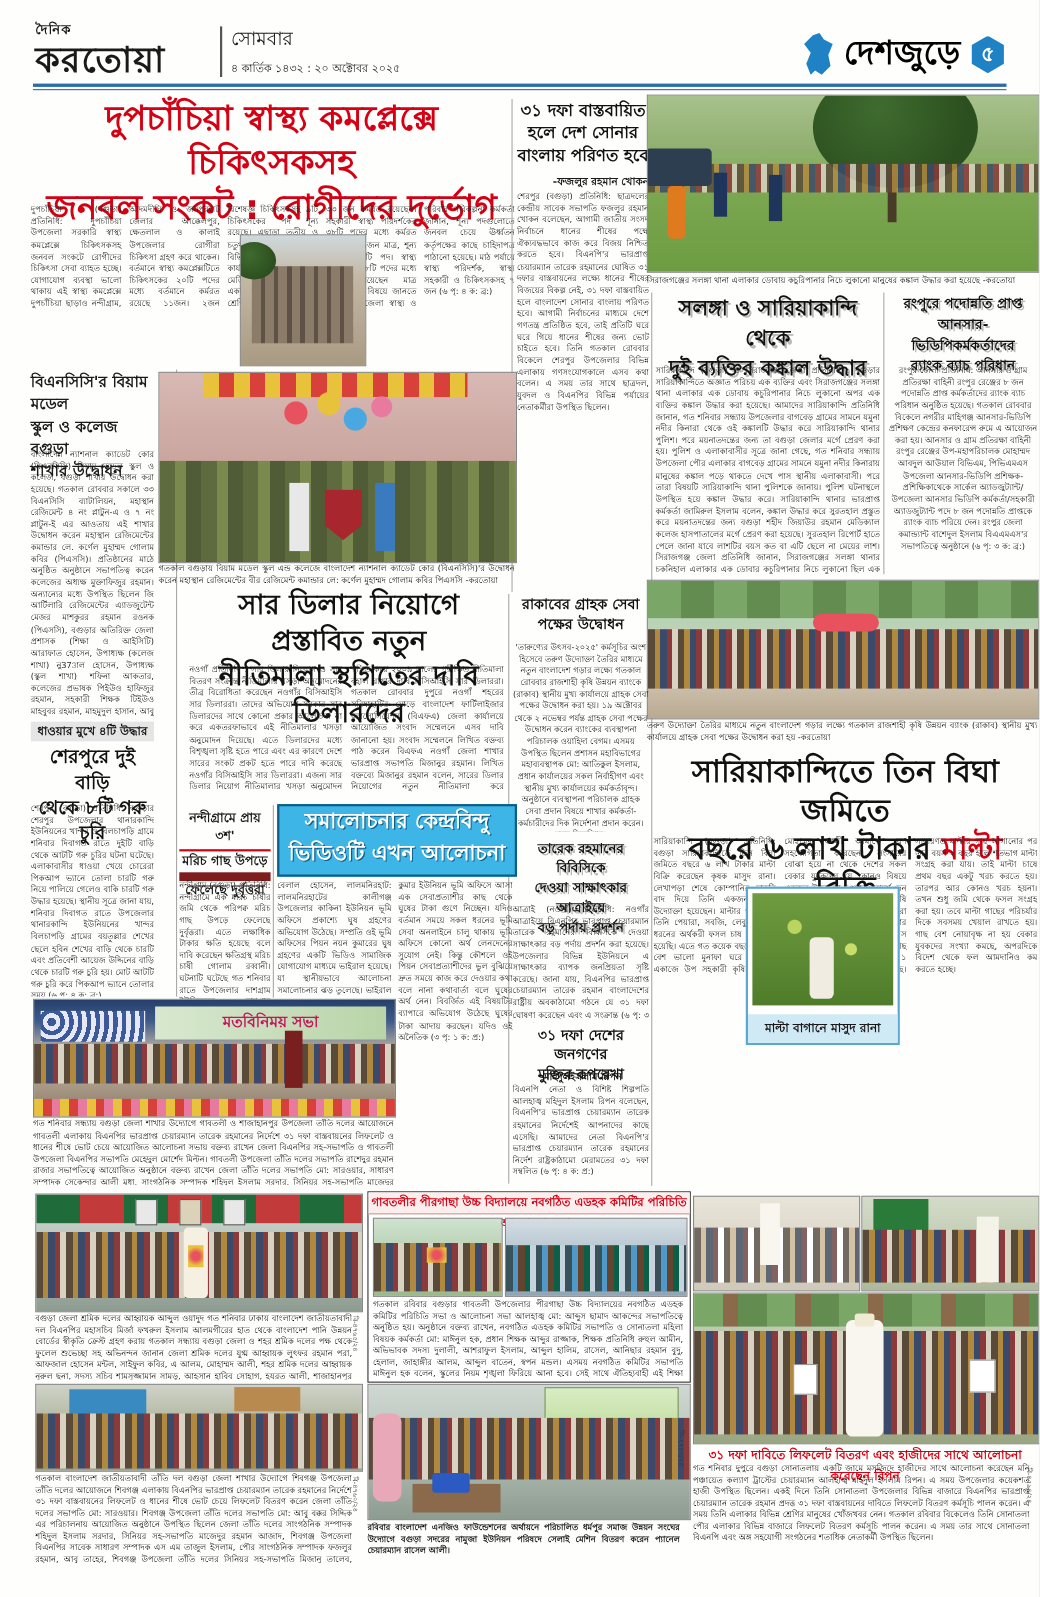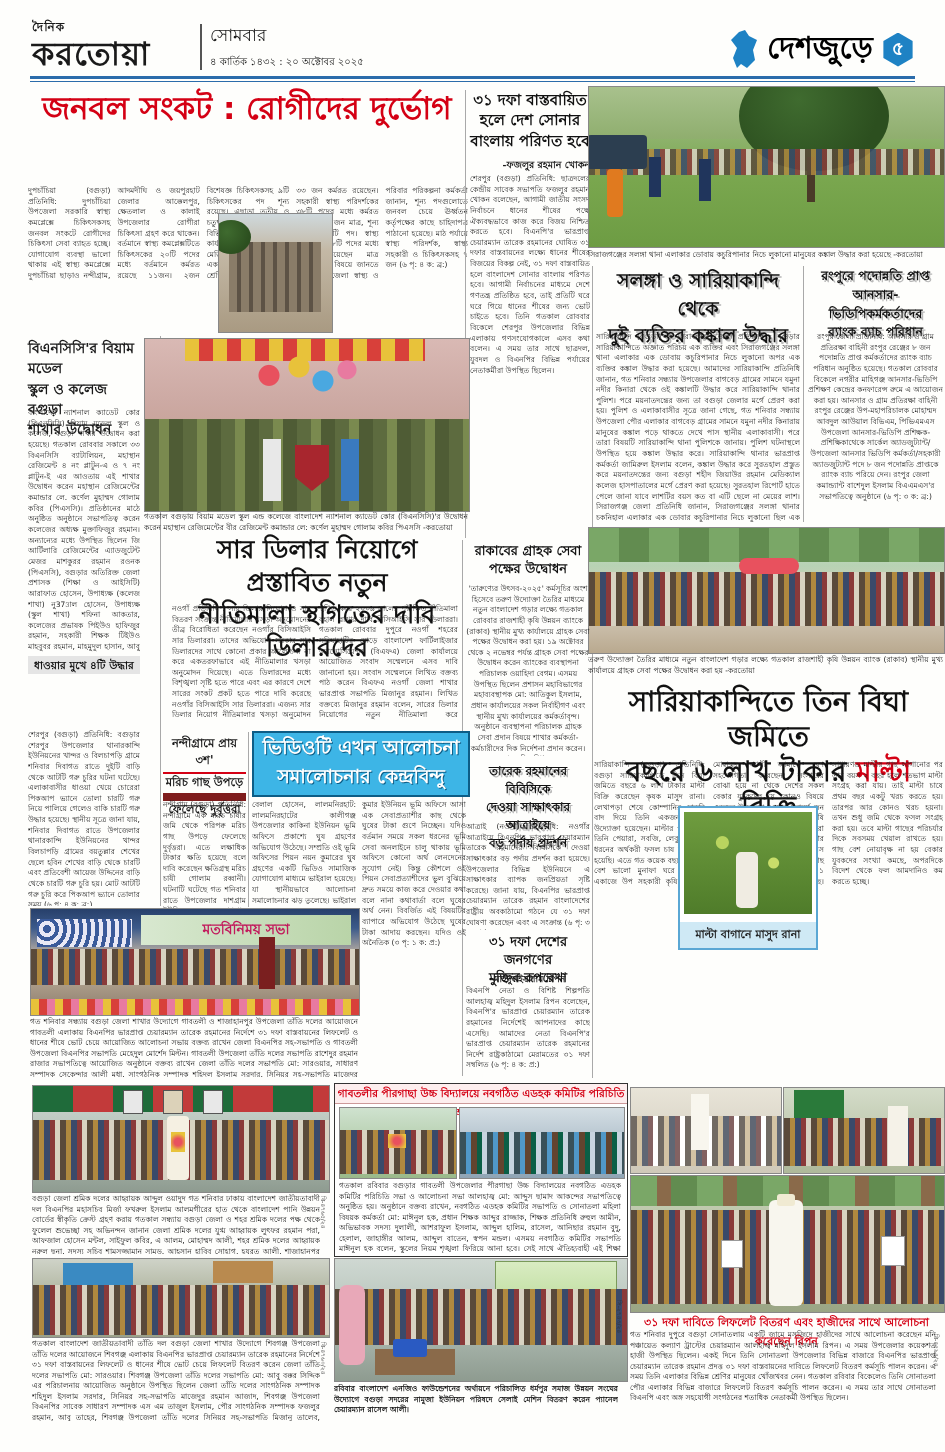--- a/index.html
+++ b/index.html
@@ -53,20 +53,21 @@
       <path d="M10 2 L16 0 L20 6 L28 10 L24 20 L26 30 L18 38 L12 34 L8 38 L4 28 L8 18 L2 10 Z" fill="#1e82c4"></path>
     </svg>
     <span style="font-size:30px;font-weight:bold;color:#000000;">দেশজুড়ে</span>
     <span class="hexagon">
         <span>৫</span>
       </span>
   </div>
   <div id="mast-rule"></div>
 
   <div class="abs h-red" style="left:28px;top:88px;width:438px;font-size:31px;line-height:1.3;">
+    <div>দুপচাঁচিয়া স্বাস্থ্য কমপ্লেক্সে চিকিৎসকসহ</div>
     <div>জনবল সংকট : রোগীদের দুর্ভোগ</div>
   </div>
   <div class="abs body-text" style="left:28px;top:186px;width:440px;height:150px;column-count:5;column-gap:7px;">দুপচাঁচিয়া (বগুড়া) প্রতিনিধি: দুপচাঁচিয়া উপজেলা সরকারি স্বাস্থ্য কমপ্লেক্সে চিকিৎসকসহ জনবল সংকটে রোগীদের চিকিৎসা সেবা ব্যাহত হচ্ছে। যোগাযোগ ব্যবস্থা ভালো থাকায় এই স্বাস্থ্য কমপ্লেক্সে দুপচাঁচিয়া ছাড়াও নন্দীগ্রাম, আদমদীঘি ও জয়পুরহাট জেলার আক্কেলপুর, ক্ষেতলাল ও কালাই উপজেলার রোগীরা চিকিৎসা গ্রহণ করে থাকেন। বর্তমানে স্বাস্থ্য কমপ্লেক্সটিতে চিকিৎসকের ২০টি পদের মধ্যে বর্তমানে কর্মরত রয়েছে ১১জন। ২জন বিশেষজ্ঞ চিকিৎসকসহ ৯টি চিকিৎসকের পদ শূন্য রয়েছে। এছাড়া তৃতীয় ও চতুর্থ শ্রেণির কর্মচারীর বিভিন্ন পদ শূন্য থাকায় সেবা কার্যক্রম ব্যাহত হচ্ছে। মেডিকেল অফিসার পদ একটি সেটিং মতো, দ্বিতীয় শ্রেণির ৩৭টি পদের মধ্যে ৩৩ জন কর্মরত রয়েছেন। সহকারী স্বাস্থ্য পরিদর্শকের ৩৮টি পদের মধ্যে কর্মরত রয়েছেন ২১জন মাত্র, শূন্য রয়েছে ১৭টি পদ। স্বাস্থ্য সহকারীর ৪৮টি পদের মধ্যে কর্মরত রয়েছেন মাত্র ১১জন। এ বিষয়ে জানতে চাইলে উপজেলা স্বাস্থ্য ও পরিবার পরিকল্পনা কর্মকর্তা জানান, শূন্য পদগুলোতে জনবল চেয়ে ঊর্ধ্বতন কর্তৃপক্ষের কাছে চাহিদাপত্র পাঠানো হয়েছে। মাঠ পর্যায়ে স্বাস্থ্য পরিদর্শক, স্বাস্থ্য সহকারী ও চিকিৎসকসহ ৭ জন (৬ পৃ: ৪ ক: ব্র:)</div>
   <div class="photo" style="left:218px;top:213px;width:113px;height:118px;background:linear-gradient(180deg,#cfd9dd 0%,#c4b9a6 30%,#a99a82 100%);">
     <div class="abs" style="left:10px;top:28px;width:92px;height:70px;background:
       repeating-linear-gradient(90deg,#8a7c68 0 8px,#5d5245 8px 12px),
       repeating-linear-gradient(180deg,rgba(255,255,255,.25) 0 6px,rgba(0,0,0,.15) 6px 12px);"></div>
     <div class="tree" style="left:-8px;top:6px;width:40px;height:34px;"></div>
   </div>
 
@@ -175,32 +176,36 @@
   <div class="abs body-text" style="left:466px;top:822px;width:124px;height:108px;">আত্রাই (নওগাঁ) প্রতিনিধি: নওগাঁর আত্রাইয়ে বিএনপির ভারপ্রাপ্ত চেয়ারম্যান তারেক রহমানের বিবিসিকে দেওয়া সাক্ষাৎকার বড় পর্দায় প্রদর্শন করা হয়েছে। উপজেলার বিভিন্ন ইউনিয়নে এ সাক্ষাৎকার ব্যাপক জনপ্রিয়তা সৃষ্টি করেছে। জানা যায়, বিএনপির ভারপ্রাপ্ত চেয়ারম্যান তারেক রহমান বাংলাদেশের রাষ্ট্রীয় অবকাঠামো গঠনে যে ৩১ দফা ঘোষণা করেছেন এবং এ সংক্রান্ত (৬ পৃ: ৩ ক: প্র:)</div>
 
   <div class="abs h-blk" style="left:466px;top:933px;width:124px;font-size:13px;line-height:1.4;">
     <div>৩১ দফা দেশের জনগণের</div>
     <div>মুক্তির রূপরেখা</div>
   </div>
   <div class="abs" style="left:466px;top:972px;width:124px;text-align:center;font-size:9px;font-weight:bold;">-মহিদুলইসলাম রিপন</div>
   <div class="abs body-text" style="left:466px;top:986px;width:124px;height:90px;">বিএনপি নেতা ও বিশিষ্ট শিল্পপতি আলহাজ্ব মহিদুল ইসলাম রিপন বলেছেন, বিএনপি'র ভারপ্রাপ্ত চেয়ারম্যান তারেক রহমানের নির্দেশেই আপনাদের কাছে এসেছি। আমাদের নেতা বিএনপি'র ভারপ্রাপ্ত চেয়ারম্যান তারেক রহমানের নির্দেশ রাষ্ট্রকাঠামো মেরামতের ৩১ দফা সম্বলিত (৬ পৃ: ৪ ক: প্র:)</div>
 
   <div class="abs lavbox" style="left:28px;top:656px;width:112px;height:18px;font-size:10.5px;line-height:18px;">ধাওয়ার মুখে ৪টি উদ্ধার</div>
+  <div class="abs h-blk" style="left:28px;top:678px;width:112px;font-size:17px;line-height:1.35;">
+    <div>শেরপুরে দুই বাড়ি</div>
+    <div>থেকে ৮টি গরু চুরি</div>
+  </div>
   <div class="abs body-text" style="left:28px;top:730px;width:112px;height:176px;">শেরপুর (বগুড়া) প্রতিনিধি: বগুড়ার শেরপুর উপজেলার থানারকান্দি ইউনিয়নের খান্দর ও বিলচাপড়ি গ্রামে শনিবার দিবাগত রাতে দুইটি বাড়ি থেকে আটটি গরু চুরির ঘটনা ঘটেছে। এলাকাবাসীর ধাওয়া খেয়ে চোরেরা পিকআপ ভ্যানে তোলা চারটি গরু নিয়ে পালিয়ে গেলেও বাকি চারটি গরু উদ্ধার হয়েছে। স্থানীয় সূত্রে জানা যায়, শনিবার দিবাগত রাতে উপজেলার থানারকান্দি ইউনিয়নের খান্দর বিলচাপড়ি গ্রামের বয়তুল্লার শেখের ছেলে হবিন শেখের বাড়ি থেকে চারটি এবং প্রতিবেশী আয়েজ উদ্দিনের বাড়ি থেকে চারটি গরু চুরি হয়। মোট আটটি গরু চুরি করে পিকআপ ভ্যানে তোলার সময় (৬ পৃ: ৪ ক: ব্র:)</div>
 
   <div class="abs" style="left:163px;top:735px;width:83px;font-size:11.5px;font-weight:bold;text-align:center;line-height:1.5;">
     <div style="border-bottom:2px solid #d40014;padding-bottom:2px;">নন্দীগ্রামে প্রায় ৩শ'</div>
     <div style="border-bottom:8px solid #7f1d1d;padding-bottom:2px;">মরিচ গাছ উপড়ে</div>
     <div>ফেলেছে দুর্বৃত্তরা</div>
   </div>
   <div class="abs body-text" style="left:163px;top:800px;width:83px;height:112px;">নন্দীগ্রাম (বগুড়া) প্রতিনিধি: নন্দীগ্রামে এক মরিচ চাষীর জমি থেকে পরিপক্ব মরিচ গাছ উপড়ে ফেলেছে দুর্বৃত্তরা। এতে লক্ষাধিক টাকার ক্ষতি হয়েছে বলে দাবি করেছেন ক্ষতিগ্রস্থ মরিচ চাষী গোলাম রব্বানী। ঘটনাটি ঘটেছে গত শনিবার রাতে উপজেলার দাশগ্রাম ইউনিয়নের দাশগ্রাম সোনারপাড়ার কুশাপাড়া মাঠে। মরিচ চাষী (৬ পৃ: ১ ক: ব্র:)</div>
 
   <div class="abs bluebox" style="left:252px;top:731px;width:214px;height:62px;font-size:19px;line-height:1.55;">
+    <div>সমালোচনার কেন্দ্রবিন্দু</div>
     <div>ভিডিওটি এখন আলোচনা</div>
-    <div>সমালোচনার কেন্দ্রবিন্দু</div>
   </div>
   <div class="abs body-text" style="left:252px;top:800px;width:104px;height:104px;">বেলাল হোসেন, লালমনিরহাট: লালমনিরহাটের কালীগঞ্জ উপজেলার কাকিনা ইউনিয়ন ভূমি অফিসে প্রকাশ্যে ঘুষ গ্রহণের অভিযোগ উঠেছে। সম্প্রতি ওই ভূমি অফিসের পিয়ন নয়ন কুমারের ঘুষ গ্রহণের একটি ভিডিও সামাজিক যোগাযোগ মাধ্যমে ভাইরাল হয়েছে। যা স্থানীয়ভাবে আলোচনা সমালোচনার ঝড় তুলেছে। ভাইরাল ২১ সেকেন্ডের ওই ভিডিওতে দেখা যায়, অভিযুক্ত নয়ন</div>
   <div class="abs body-text" style="left:362px;top:800px;width:104px;height:276px;">কুমার ইউনিয়ন ভূমি অফিসে আসা এক সেবাপ্রত্যাশীর কাছ থেকে ঘুষের টাকা গুণে নিচ্ছেন। যদিও বর্তমান সময়ে সকল ধরনের ভূমি সেবা অনলাইনে চালু থাকায় ভূমি অফিসে কোনো অর্থ লেনদেনের সুযোগ নেই। কিন্তু কৌশলে ওই পিয়ন সেবাপ্রত্যাশীদের ভুল বুঝিয়ে দ্রুত সময়ে কাজ করে দেওয়ার কথা বলে নানা কথাবার্তা বলে ঘুষের অর্থ নেন। বিবর্জিত এই বিষয়টির ব্যাপারে অভিযোগ উঠেছে ঘুষের টাকা আদায় করছেন। যদিও ওই অনৈতিক (৩ পৃ: ১ ক: প্র:)</div>
 
   <div class="photo p-indoor" style="left:30px;top:908px;width:328px;height:106px;">
     <div class="abs" style="left:110px;top:6px;width:210px;height:30px;background:linear-gradient(90deg,#d8e8d0,#b9d4a8);display:flex;align-items:center;justify-content:center;
          font-size:14px;font-weight:bold;color:#c2185b;">মতবিনিময় সভা</div>
     <div class="abs" style="left:6px;top:10px;width:95px;height:28px;background:repeating-radial-gradient(circle at 10px 10px,#3a5a9a 0 4px,#e8e8f5 4px 8px);"></div>
     <div class="crowd" style="top:40px;height:36px;"></div>
     <div class="abs" style="left:0;bottom:0;right:0;height:16px;background:repeating-linear-gradient(90deg,#e8c23a 0 8px,#d8403a 8px 16px,#e87aa0 16px 24px);"></div>

